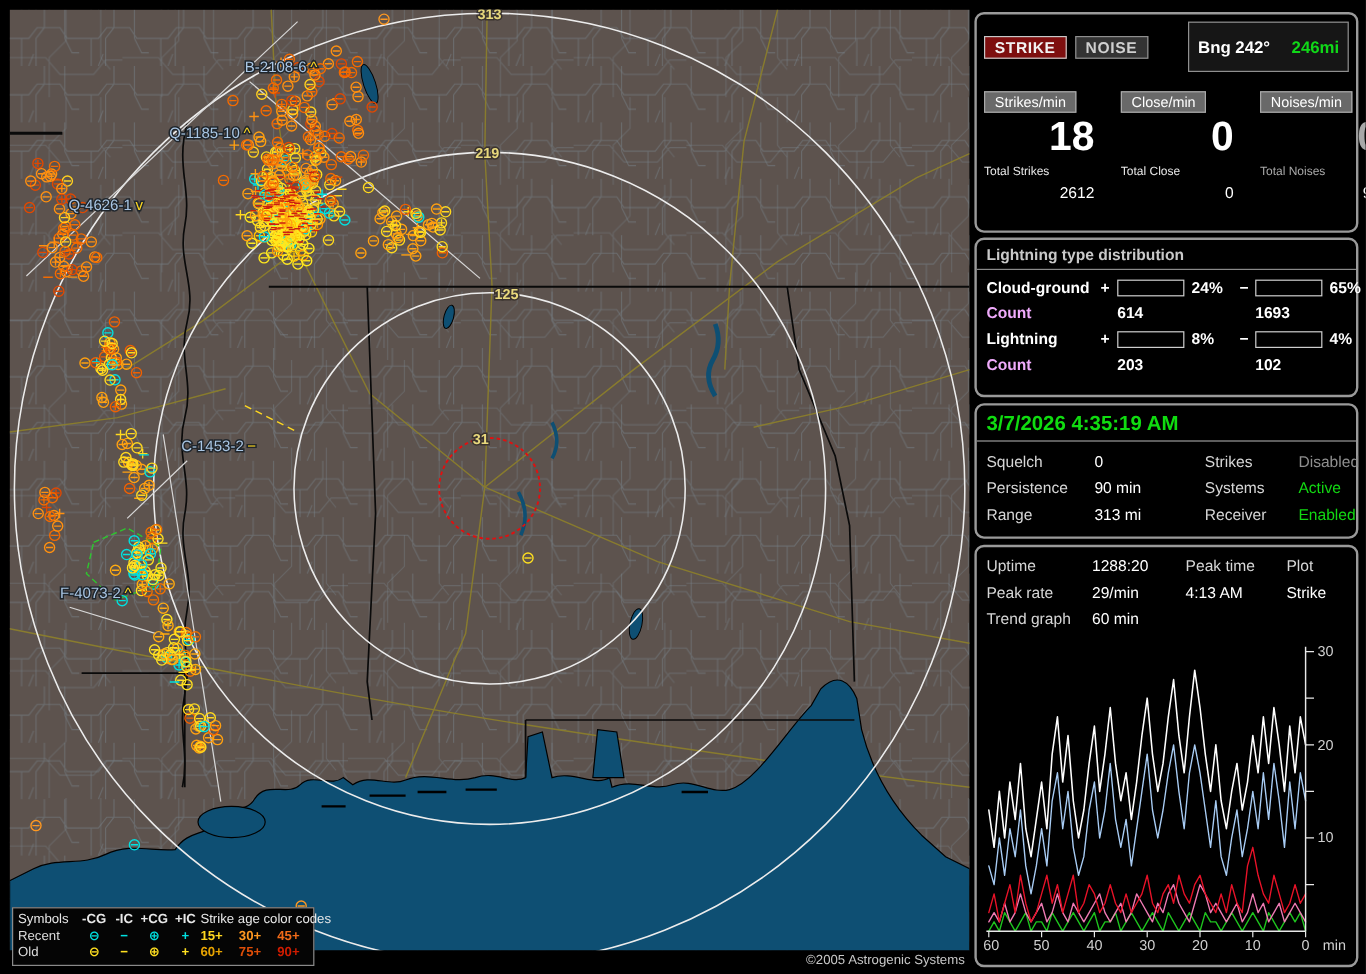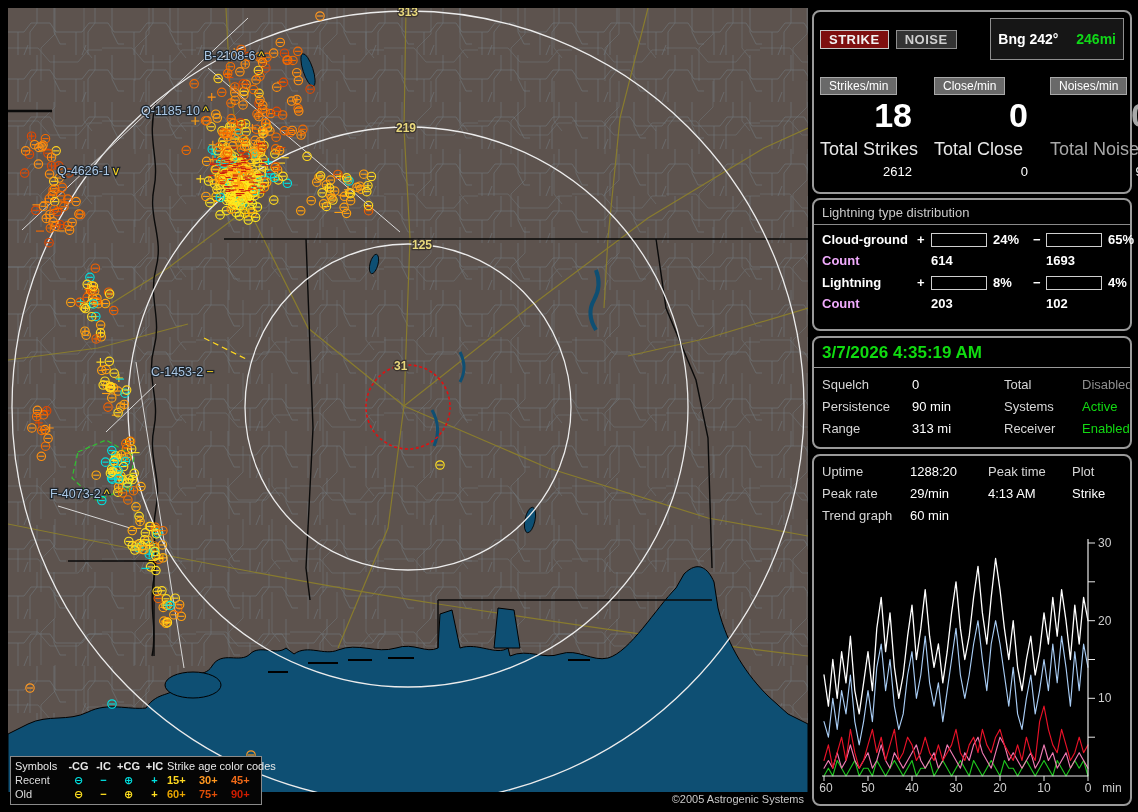--- a/index.html
+++ b/index.html
@@ -33,25 +33,25 @@
   .btn-strike{background:#7e0f0f;color:#f2f2f2;border:1px solid #c8c8c8;}
   .btn-noise{background:#333;color:#cfcfcf;border:1px solid #8f8f8f;}
   .bng{margin-left:auto;background:#161616;border:1px solid #8f8f8f;
        padding:12px 7px;font-size:14px;font-weight:bold;white-space:nowrap;}
   .bng-l{color:#fff;}
   .bng-v{color:#10d818;margin-left:14px;}
   .ratecols{display:grid;grid-template-columns:98px 100px 106px;gap:16px;padding:16px 6px 0 6px;}
   .chip{display:inline-block;background:#696969;color:#fff;border:1px solid #a9a9a9;
         font-size:12px;padding:1px 8px;}
   .bignum{font-size:34px;font-weight:bold;color:#fff;text-align:right;padding:2px 6px 0 0;line-height:36px;}
-  .tlabel{font-size:18px;color:#e8e8e8;padding-top:6px;white-space:nowrap;}
+  .tlabel{font-size:10px;color:#e8e8e8;padding-top:6px;white-space:nowrap;}
   .tval{font-size:13px;color:#fff;text-align:right;padding:4px 6px 0 0;}
   .dim{color:#a8a8a8;}
   
-  .sec-title{color:#c9c9c9;font-size:13px;padding:5px 8px 4px 8px;border-bottom:1px solid #8a8a8a;}
+  .sec-title{color:#c9c9c9;font-size:13px;padding:5px 8px 4px 8px;border-bottom:1px solid #8a8a8a;font-weight:bold;}
   .dist-row{display:grid;grid-template-columns:95px 14px 56px 46px 13px 56px 1fr;
             align-items:center;padding:7px 8px 0 8px;font-size:13px;}
   .dist-name{font-weight:bold;color:#fff;}
   .dist-sign{color:#fff;font-weight:bold;}
   .bar{height:12px;border:1px solid #cfcfcf;background:#000;}
   .bar-fill{height:100%;}
   .pct{font-weight:bold;color:#fff;padding-left:6px;}
   .count-row{display:grid;grid-template-columns:95px 14px 100px 15px 1fr;
              padding:6px 8px 0 8px;font-size:13px;}
   .count-lbl{color:#f0abfc;font-weight:bold;}
@@ -2701,21 +2701,21 @@
     <span></span>
     <span class="count-val">102</span>
   </div>
 </div>
 
 <div class="pbox" id="box3">
   <div class="clock">3/7/2026 4:35:19 AM</div>
   <div class="stat-grid">
     <span class="sl">Squelch</span>
     <span class="sv">0</span>
-    <span class="sl">Total</span>
+    <span class="sl">Strikes</span>
     <span style="color: rgb(143, 143, 143);">Disabled</span>
 
     <span class="sl">Persistence</span>
     <span class="sv">90 min</span>
     <span class="sl">Systems</span>
     <span style="color: rgb(18, 216, 18);">Active</span>
 
     <span class="sl">Range</span>
     <span class="sv">313 mi</span>
     <span class="sl">Receiver</span>

